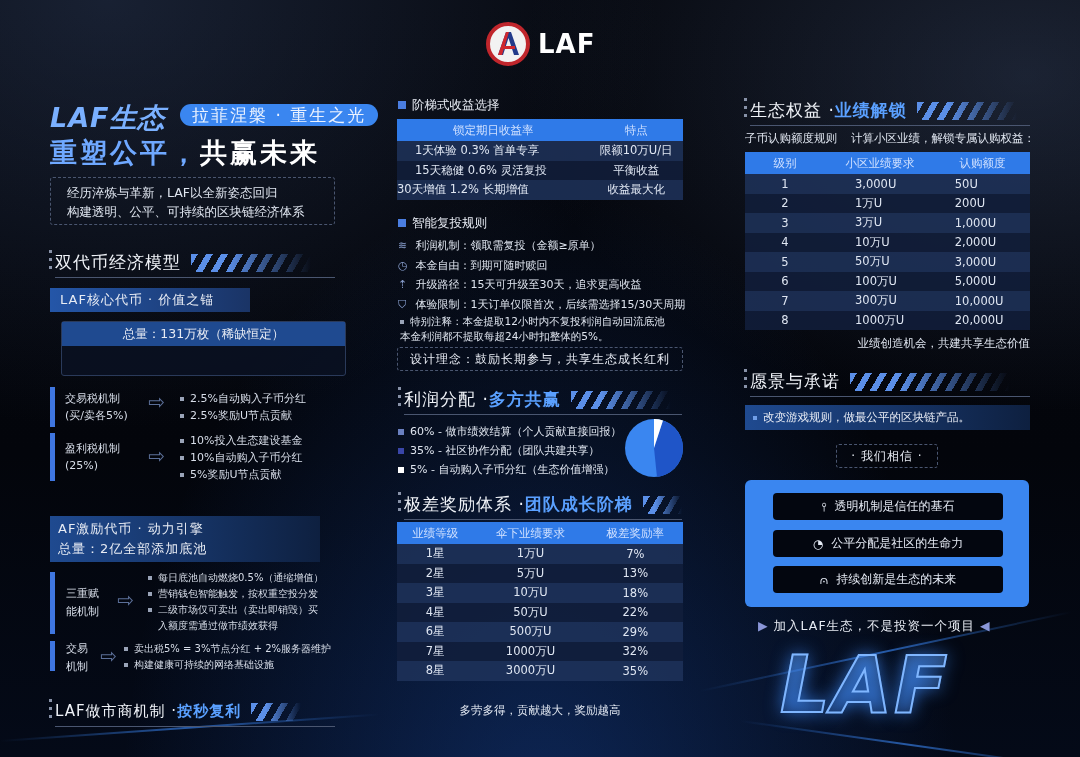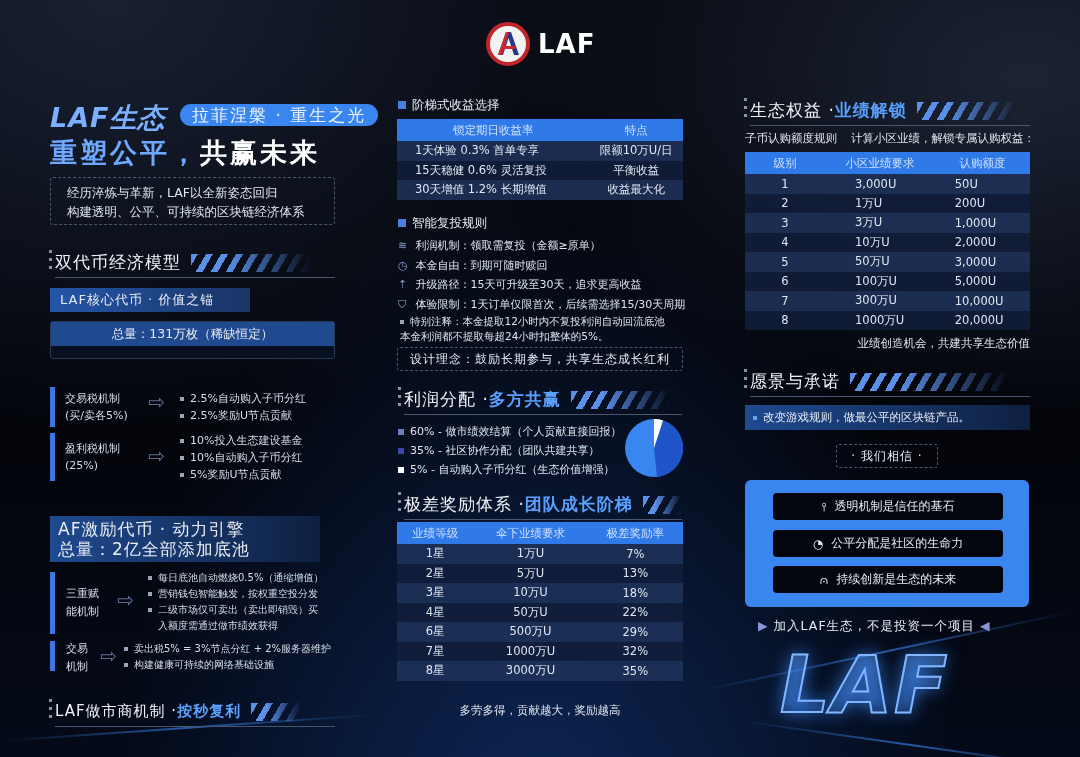--- a/index.html
+++ b/index.html
@@ -55,21 +55,21 @@
   <div>构建透明、公平、可持续的区块链经济体系</div>
 </div>
 
 <div class="sec-head" style="left:55px;top:248px;width:280px">
   <span class="dots"></span>
   <span class="t">双代币经济模型</span>
   <span class="stripes" style="width:120px"></span>
 </div>
 
 <div class="abs" style="left:50px;top:288px;width:200px;height:24px;background:linear-gradient(90deg,#2456a8,#1a3466);padding-left:10px;font-size:13px;line-height:24px;letter-spacing:1px">LAF核心代币 · 价值之锚</div>
-<div class="abs" style="left:50px;top:321px;width:285px;height:38px;border:1px solid #2a3a5a;border-radius:3px;background:rgba(10,18,35,.8)">
+<div class="abs" style="left:61px;top:321px;width:285px;height:55px;border:1px solid #2a3a5a;border-radius:3px;background:rgba(10,18,35,.8)">
   <div style="height:24px;background:#1f4a90;text-align:center;font-size:12.5px;line-height:24px">总量：131万枚（稀缺恒定）</div>
 </div>
 
 <div class="vbar" style="left:50px;top:387px;height:40px"></div>
 <div class="abs small" style="left:65px;top:390px;line-height:17px">
     <div>交易税机制</div>
     <div>(买/卖各5%)</div>
   </div>
 <div class="arrow" style="left:148px;top:390px">⇨</div>
 <div class="abs small" style="left:180px;top:390px;line-height:17px">
@@ -84,21 +84,21 @@
   </div>
 <div class="arrow" style="left:148px;top:444px">⇨</div>
 <div class="abs small" style="left:180px;top:432px;line-height:17px">
   <div><span class="bullet"></span><span>10%投入生态建设基金</span></div>
   <div><span class="bullet"></span><span>10%自动购入子币分红</span></div>
   <div><span class="bullet"></span><span>5%奖励U节点贡献</span></div>
 </div>
 
 <div class="abs small" style="left:50px;top:516px;font-size:10px"><span style="display:inline-block;width:8px;height:8px;background:#4a7de0;margin-right:6px"></span><span>每一笔交易都在增强生态价值，实现自动增长循环</span></div>
 
-<div class="abs" style="left:50px;top:516px;width:270px;height:46px;background:linear-gradient(90deg,#1f4a90,#0e2040);padding:3px 8px;font-size:17px;line-height:20px;letter-spacing:1px">
+<div class="abs" style="left:50px;top:516px;width:270px;height:46px;background:linear-gradient(90deg,#1f4a90,#0e2040);padding:3px 8px;font-size:13px;line-height:20px;letter-spacing:1px">
   <div>AF激励代币 · 动力引擎</div>
   <div>总量：2亿全部添加底池</div>
 </div>
 
 <div class="vbar" style="left:50px;top:572px;height:62px"></div>
 <div class="abs small" style="left:66px;top:585px;line-height:18px">
     <div>三重赋</div>
     <div>能机制</div>
   </div>
 <div class="arrow" style="left:117px;top:588px">⇨</div>
@@ -138,21 +138,21 @@
   <tbody>
     <tr>
         <td style="text-align:left;padding-left:18px">1天体验 0.3% 首单专享</td>
         <td>限额10万U/日</td>
       </tr>
     <tr>
         <td style="text-align:left;padding-left:18px">15天稳健 0.6% 灵活复投</td>
         <td>平衡收益</td>
       </tr>
     <tr>
-        <td style="text-align:left;padding-left:18px">30天增值 1.2% 长期增值</td>
+        <td style="text-align:left;">30天增值 1.2% 长期增值</td>
         <td>收益最大化</td>
       </tr>
   </tbody>
 </table>
 
 <div class="abs" style="left:398px;top:215px;font-size:12.5px"><span style="display:inline-block;width:8px;height:8px;background:#4a7de0;margin-right:6px"></span><span>智能复投规则</span></div>
 <div class="abs" style="left:398px;top:236px;font-size:11px;line-height:19.5px;color:#dfe5ef">
   <div><span style="color:#8aa0d0;display:inline-block;width:14px">≋</span> <span>利润机制：领取需复投（金额≥原单）</span></div>
   <div><span style="color:#8aa0d0;display:inline-block;width:14px">◷</span> <span>本金自由：到期可随时赎回</span></div>
   <div><span style="color:#8aa0d0;display:inline-block;width:14px">⇡</span> <span>升级路径：15天可升级至30天，追求更高收益</span></div>

